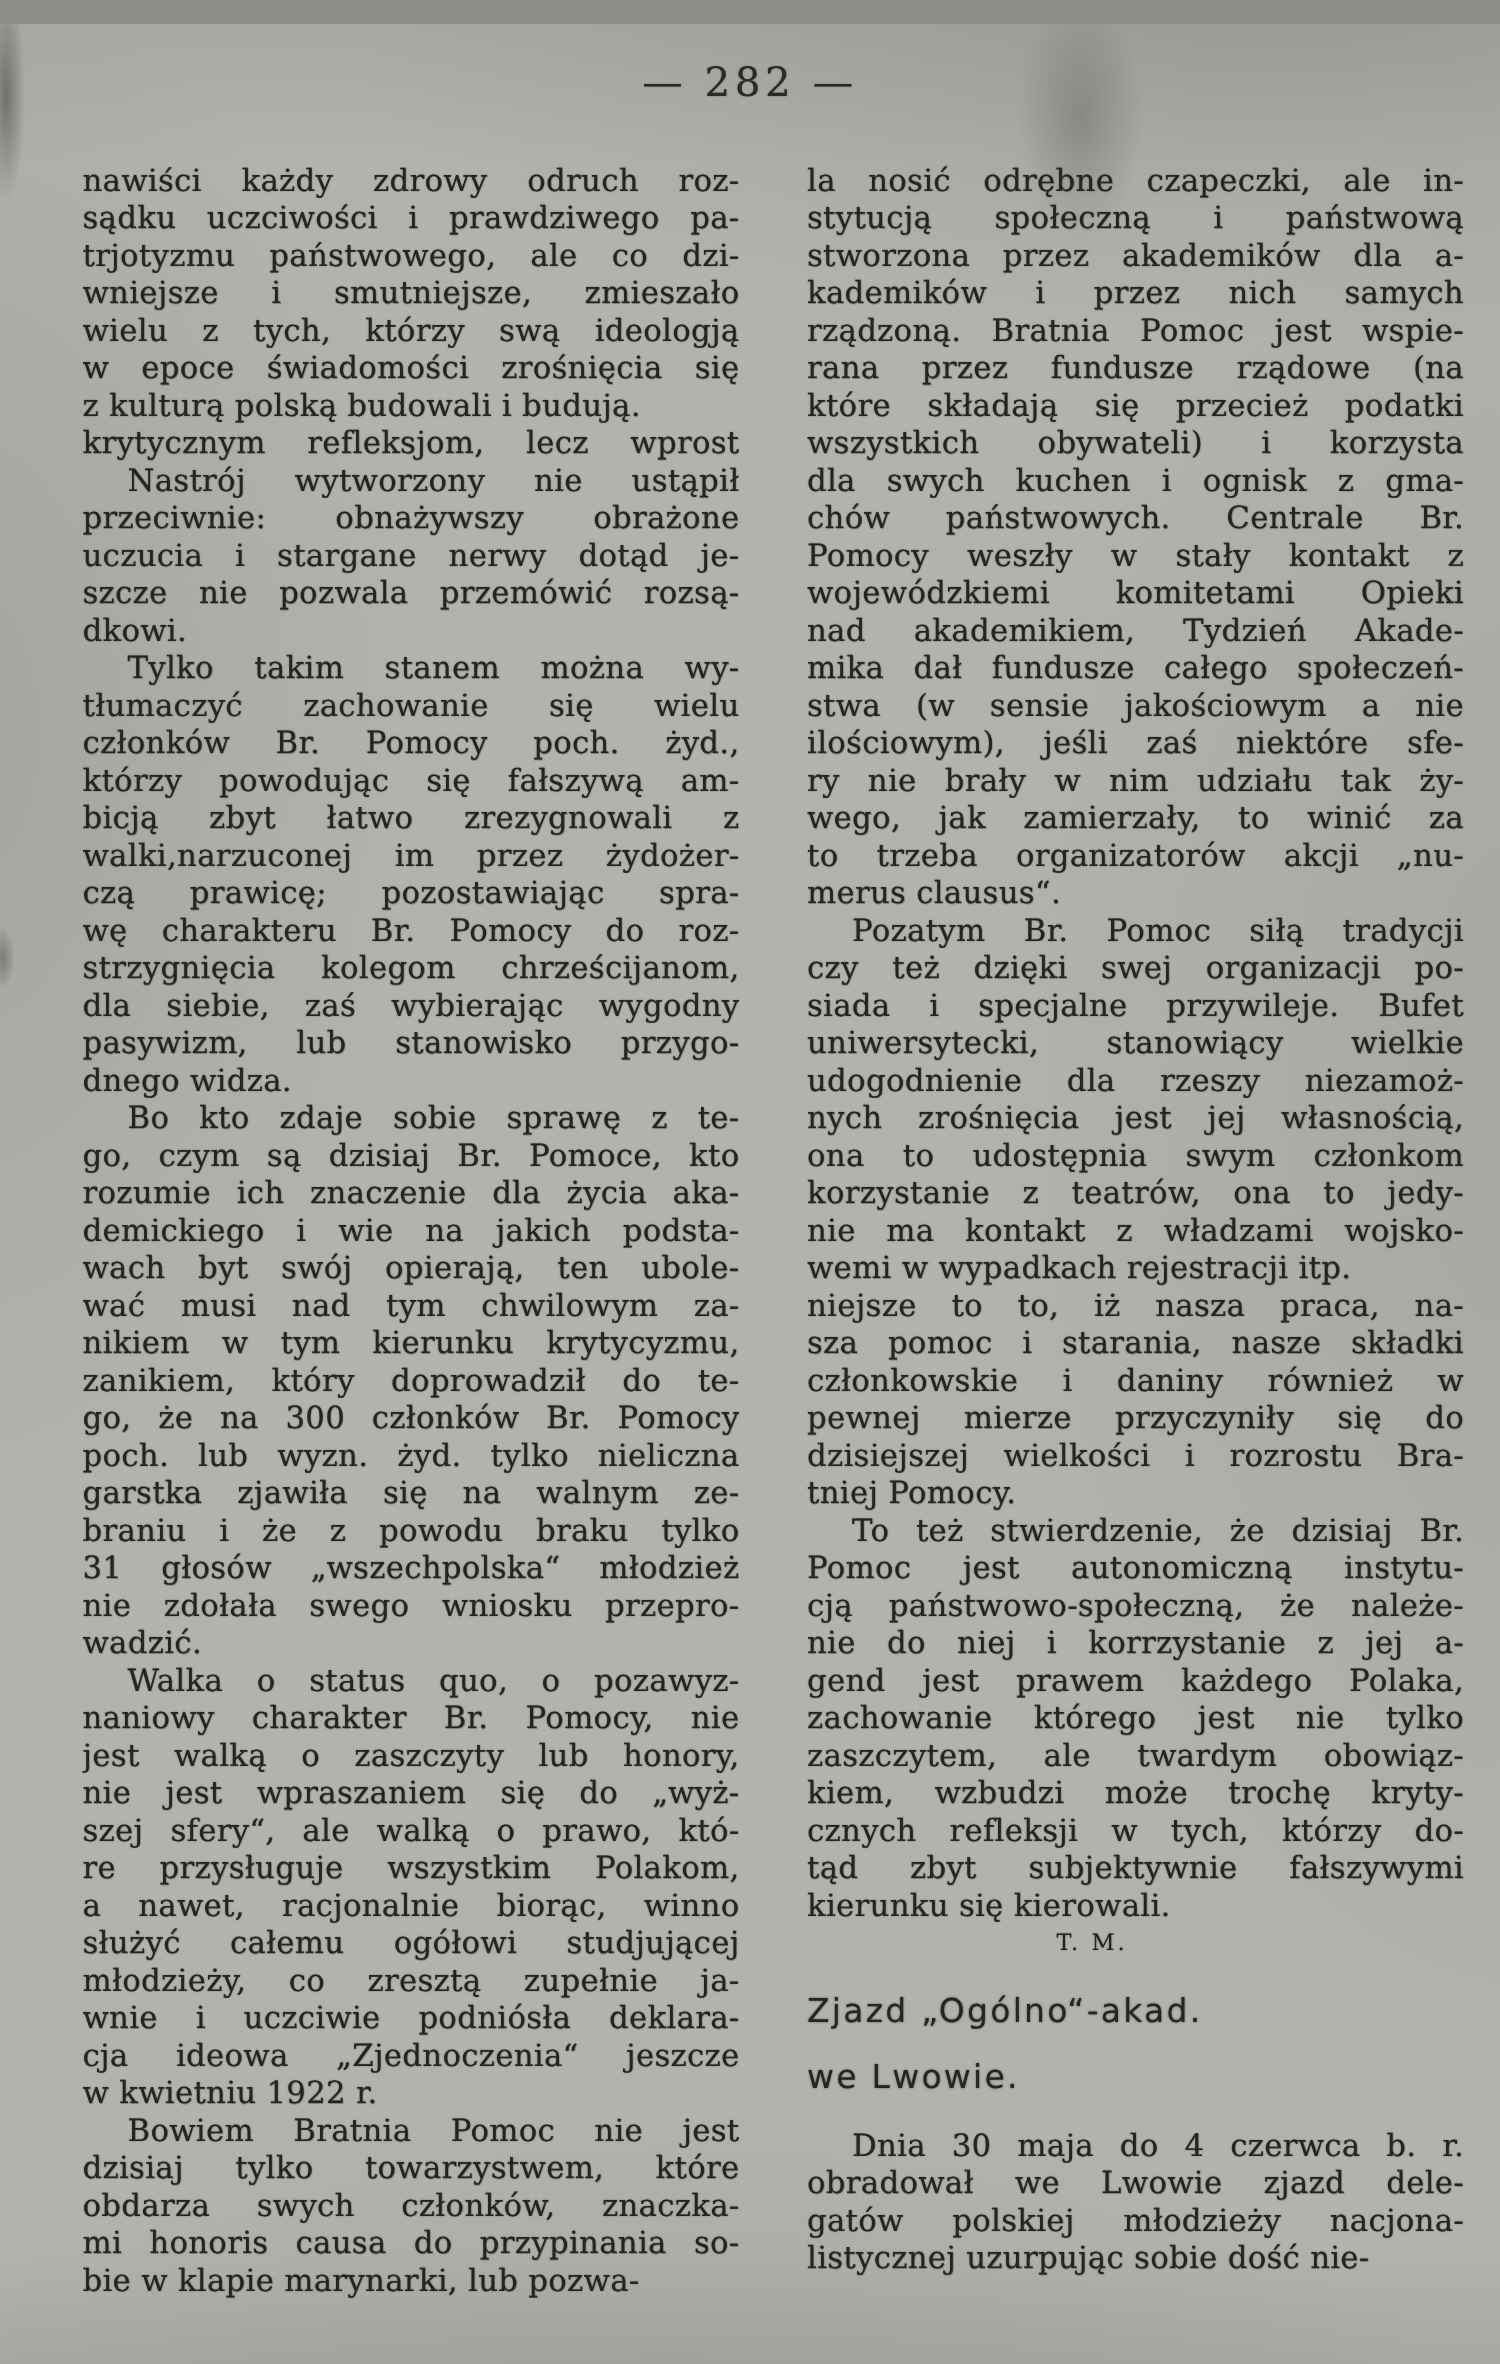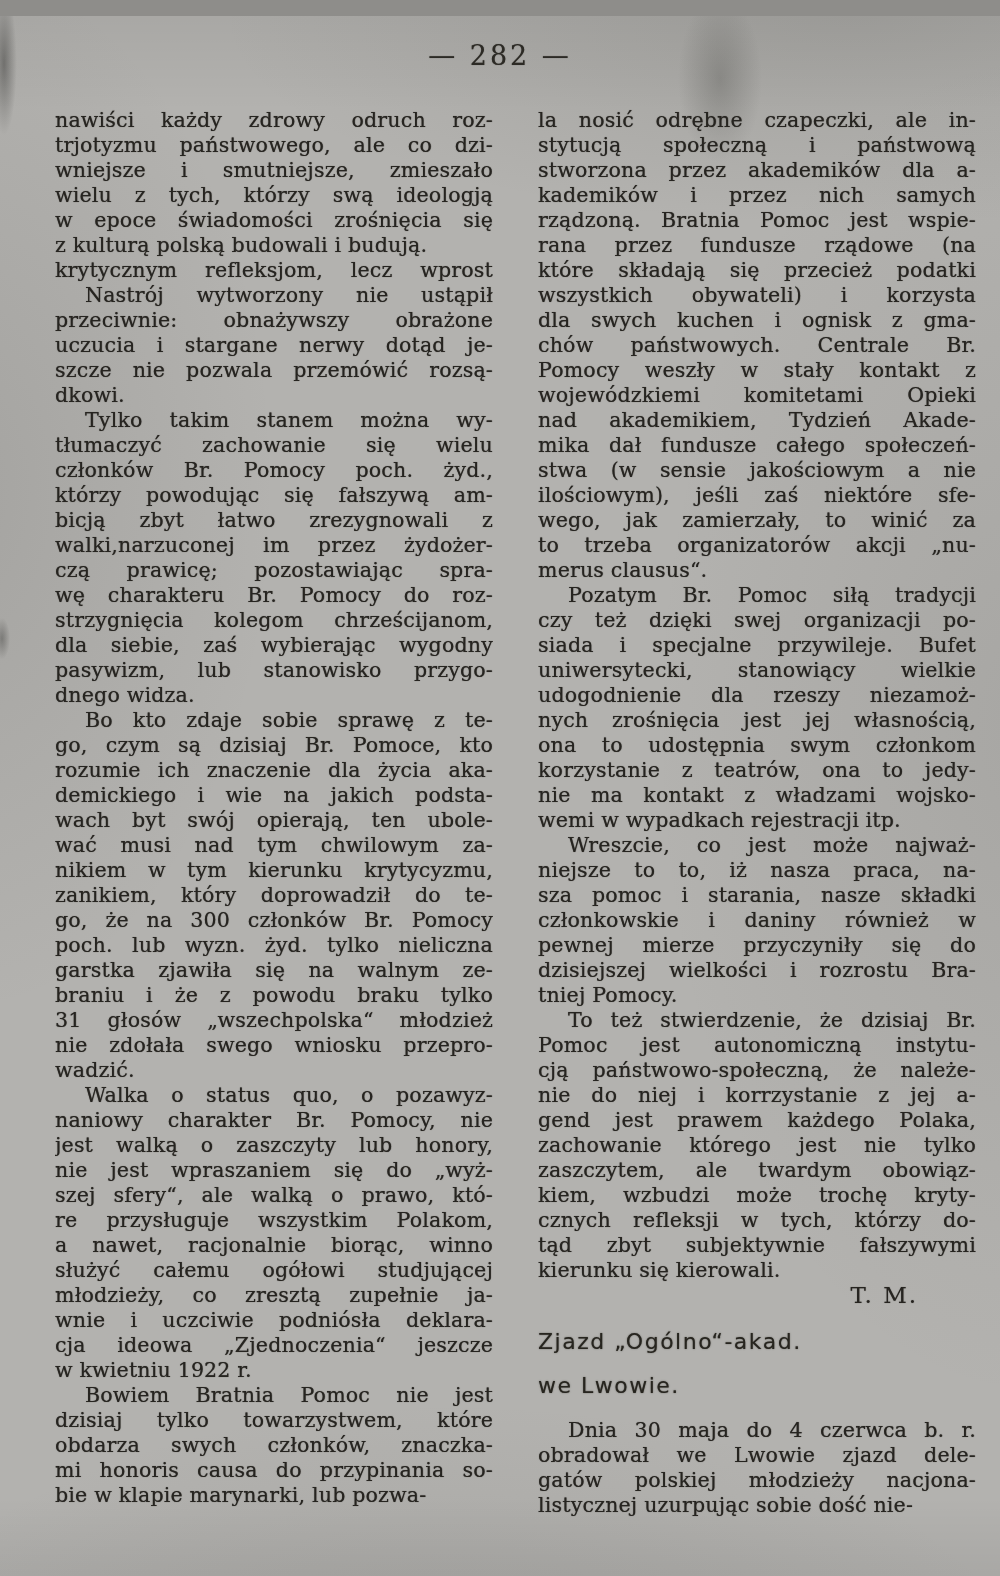--- a/index.html
+++ b/index.html
@@ -44,22 +44,22 @@
     overflow:hidden;
     white-space:nowrap;
     color:#262420;
     text-shadow:0 0 1px rgba(38,36,32,0.60), 0.4px 0.4px 0 rgba(38,36,32,0.25);
     letter-spacing:0.2px;
   }
   .line.last{ text-align-last:left; -moz-text-align-last:left; }
   .line.indent{ text-indent:30px; }
   .signature{
     height:25px;line-height:25px;
-    font-size:23px;
-    text-align:right;
+    font-size:15px;
+    text-align:center;
     padding-right:58px;
     letter-spacing:2px;
     color:#262420;
     text-shadow:0 0 1px rgba(38,36,32,0.6);
   }
   .article-heading{
     margin:12px 0 10px 0;
     text-align:left;
     font-family:"DejaVu Sans","Liberation Sans",sans-serif;
     font-weight:normal;
@@ -73,20 +73,21 @@
 </style>
 </head>
 <body>
 
 <div class="page">
   <div class="page-number">— 282 —</div>
   <div class="columns">
     <div class="column">
         <div class="para">
           <div class="line">nawiści każdy zdrowy odruch roz-</div>
+          <div class="line">sądku uczciwości i prawdziwego pa-</div>
           <div class="line">trjotyzmu państwowego, ale co dzi-</div>
           <div class="line">wniejsze i smutniejsze, zmieszało</div>
           <div class="line">wielu z tych, którzy swą ideologją</div>
           <div class="line">w epoce świadomości zrośnięcia się</div>
           <div class="line last">z kulturą polską budowali i budują.</div>
         </div>
         <div class="para">
           <div class="line">krytycznym refleksjom, lecz wprost</div>
           <div class="line indent">Nastrój wytworzony nie ustąpił</div>
           <div class="line">przeciwnie: obnażywszy obrażone</div>
@@ -159,38 +160,38 @@
             <div class="line">które składają się przecież podatki</div>
             <div class="line">wszystkich obywateli) i korzysta</div>
             <div class="line">dla swych kuchen i ognisk z gma-</div>
             <div class="line">chów państwowych. Centrale Br.</div>
             <div class="line">Pomocy weszły w stały kontakt z</div>
             <div class="line">wojewódzkiemi komitetami Opieki</div>
             <div class="line">nad akademikiem, Tydzień Akade-</div>
             <div class="line">mika dał fundusze całego społeczeń-</div>
             <div class="line">stwa (w sensie jakościowym a nie</div>
             <div class="line">ilościowym), jeśli zaś niektóre sfe-</div>
+            <div class="line">ry nie brały w nim udziału tak ży-</div>
             <div class="line">wego, jak zamierzały, to winić za</div>
             <div class="line">to trzeba organizatorów akcji „nu-</div>
             <div class="line last">merus clausus“.</div>
           </div>
           <div class="para">
             <div class="line indent">Pozatym Br. Pomoc siłą tradycji</div>
             <div class="line">czy też dzięki swej organizacji po-</div>
             <div class="line">siada i specjalne przywileje. Bufet</div>
             <div class="line">uniwersytecki, stanowiący wielkie</div>
             <div class="line">udogodnienie dla rzeszy niezamoż-</div>
             <div class="line">nych zrośnięcia jest jej własnością,</div>
             <div class="line">ona to udostępnia swym członkom</div>
             <div class="line">korzystanie z teatrów, ona to jedy-</div>
             <div class="line">nie ma kontakt z władzami wojsko-</div>
             <div class="line last">wemi w wypadkach rejestracji itp.</div>
           </div>
           <div class="para">
-            <div class="line indent">Wreszcie, co jest może najważ-</div>
             <div class="line">niejsze to to, iż nasza praca, na-</div>
             <div class="line">sza pomoc i starania, nasze składki</div>
             <div class="line">członkowskie i daniny również w</div>
             <div class="line">pewnej mierze przyczyniły się do</div>
             <div class="line">dzisiejszej wielkości i rozrostu Bra-</div>
             <div class="line last">tniej Pomocy.</div>
           </div>
           <div class="para">
             <div class="line indent">To też stwierdzenie, że dzisiaj Br.</div>
             <div class="line">Pomoc jest autonomiczną instytu-</div>

